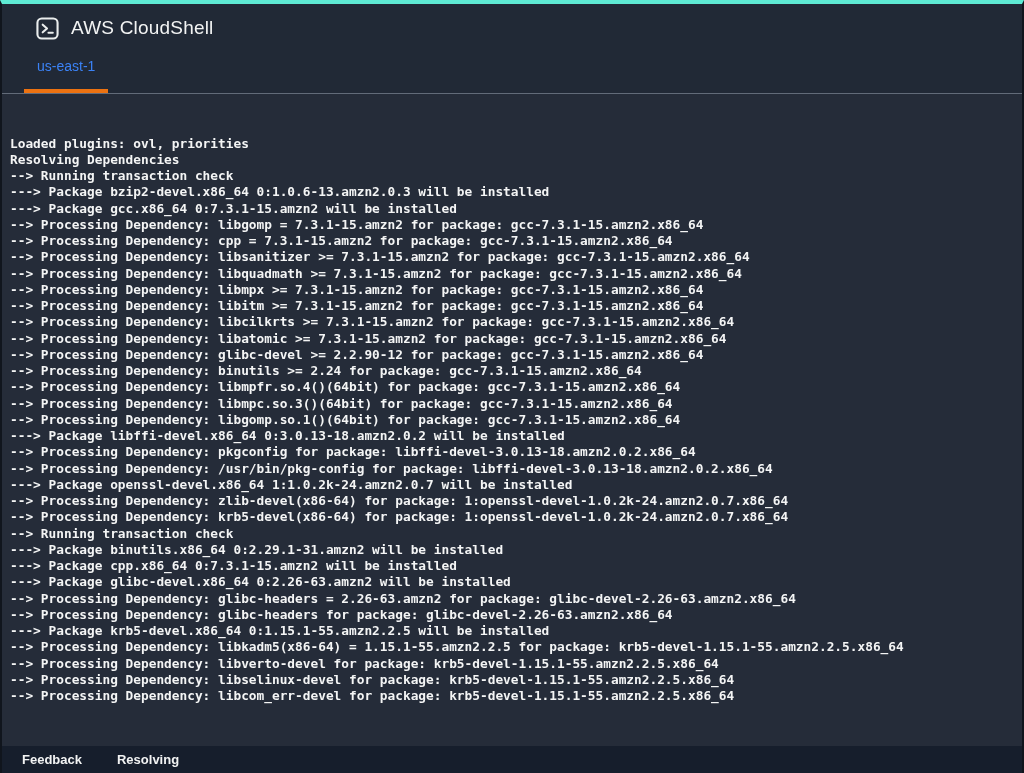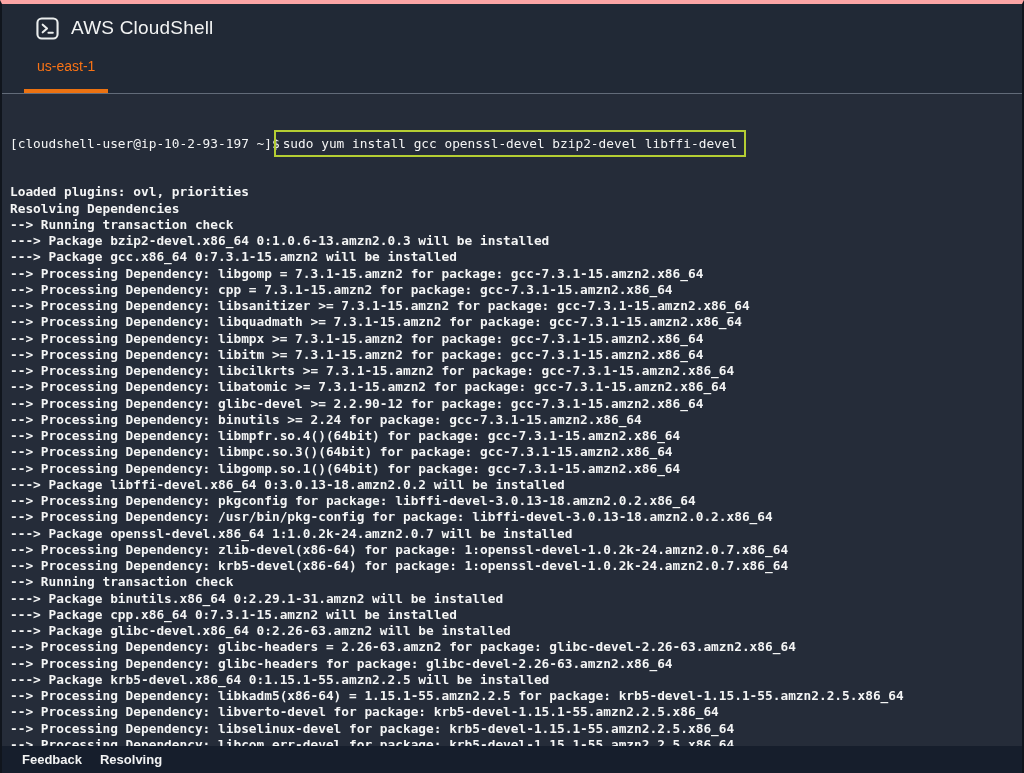--- a/index.html
+++ b/index.html
@@ -7,21 +7,21 @@
   body {
     background: #05080c;
     font-family: "Liberation Sans", sans-serif;
     -webkit-font-smoothing: antialiased;
   }
   .app {
     width: 1024px; height: 773px;
     display: flex; flex-direction: column;
     border-left: 2px solid #10151d;
     border-right: 2px solid #10151d;
-    border-top: 4px solid #fca5a5;
+    border-top: 4px solid #5eead4;
     background: #252c39;
   }
   
   .header {
     background: #212936;
     height: 48px;
     display: flex; align-items: center;
     padding-left: 34px;
     flex: 0 0 auto;
   }
@@ -42,21 +42,21 @@
   }
   .tab {
     margin-left: 22px;
     padding: 0 13px;
     height: 42px;
     display: flex; flex-direction: column; justify-content: center;
     position: relative;
     cursor: pointer;
   }
   .tab-label {
-    color: #f97316;
+    color: #3b82f6;
     font-size: 14px;
     font-weight: 500;
     padding-bottom: 12px;
   }
   .tab-underline {
     position: absolute;
     left: 0; right: 0; bottom: 0;
     height: 4px;
     background: #ec7211;
   }
@@ -80,21 +80,21 @@
     outline: 2px solid #b5ce33;
     outline-offset: 4px;
   }
   
   .footer {
     background: #161e2c;
     height: 27px;
     flex: 0 0 auto;
     display: flex; align-items: center;
     padding-left: 20px;
-    gap: 18px;
+    gap: 35px;
   }
   .footer-btn {
     color: #f2f3f3;
     font-size: 13px;
     font-weight: 700;
     cursor: pointer;
   }
 </style>
 </head>
 <body>
@@ -111,21 +111,20 @@
   </div>
 
   <div class="tabbar">
     <div class="tab">
       <span class="tab-label">us-east-1</span>
       <span class="tab-underline"></span>
     </div>
   </div>
 
   <div class="terminal">
-    <div class="cmd-line"><span>[cloudshell-user@ip-10-2-93-197 ~]$</span><span class="cmd-box">sudo yum install gcc openssl-devel bzip2-devel libffi-devel</span></div>
     <div><div class="term-line">Loaded plugins: ovl, priorities</div><div class="term-line">Resolving Dependencies</div><div class="term-line">--&gt; Running transaction check</div><div class="term-line">---&gt; Package bzip2-devel.x86_64 0:1.0.6-13.amzn2.0.3 will be installed</div><div class="term-line">---&gt; Package gcc.x86_64 0:7.3.1-15.amzn2 will be installed</div><div class="term-line">--&gt; Processing Dependency: libgomp = 7.3.1-15.amzn2 for package: gcc-7.3.1-15.amzn2.x86_64</div><div class="term-line">--&gt; Processing Dependency: cpp = 7.3.1-15.amzn2 for package: gcc-7.3.1-15.amzn2.x86_64</div><div class="term-line">--&gt; Processing Dependency: libsanitizer &gt;= 7.3.1-15.amzn2 for package: gcc-7.3.1-15.amzn2.x86_64</div><div class="term-line">--&gt; Processing Dependency: libquadmath &gt;= 7.3.1-15.amzn2 for package: gcc-7.3.1-15.amzn2.x86_64</div><div class="term-line">--&gt; Processing Dependency: libmpx &gt;= 7.3.1-15.amzn2 for package: gcc-7.3.1-15.amzn2.x86_64</div><div class="term-line">--&gt; Processing Dependency: libitm &gt;= 7.3.1-15.amzn2 for package: gcc-7.3.1-15.amzn2.x86_64</div><div class="term-line">--&gt; Processing Dependency: libcilkrts &gt;= 7.3.1-15.amzn2 for package: gcc-7.3.1-15.amzn2.x86_64</div><div class="term-line">--&gt; Processing Dependency: libatomic &gt;= 7.3.1-15.amzn2 for package: gcc-7.3.1-15.amzn2.x86_64</div><div class="term-line">--&gt; Processing Dependency: glibc-devel &gt;= 2.2.90-12 for package: gcc-7.3.1-15.amzn2.x86_64</div><div class="term-line">--&gt; Processing Dependency: binutils &gt;= 2.24 for package: gcc-7.3.1-15.amzn2.x86_64</div><div class="term-line">--&gt; Processing Dependency: libmpfr.so.4()(64bit) for package: gcc-7.3.1-15.amzn2.x86_64</div><div class="term-line">--&gt; Processing Dependency: libmpc.so.3()(64bit) for package: gcc-7.3.1-15.amzn2.x86_64</div><div class="term-line">--&gt; Processing Dependency: libgomp.so.1()(64bit) for package: gcc-7.3.1-15.amzn2.x86_64</div><div class="term-line">---&gt; Package libffi-devel.x86_64 0:3.0.13-18.amzn2.0.2 will be installed</div><div class="term-line">--&gt; Processing Dependency: pkgconfig for package: libffi-devel-3.0.13-18.amzn2.0.2.x86_64</div><div class="term-line">--&gt; Processing Dependency: /usr/bin/pkg-config for package: libffi-devel-3.0.13-18.amzn2.0.2.x86_64</div><div class="term-line">---&gt; Package openssl-devel.x86_64 1:1.0.2k-24.amzn2.0.7 will be installed</div><div class="term-line">--&gt; Processing Dependency: zlib-devel(x86-64) for package: 1:openssl-devel-1.0.2k-24.amzn2.0.7.x86_64</div><div class="term-line">--&gt; Processing Dependency: krb5-devel(x86-64) for package: 1:openssl-devel-1.0.2k-24.amzn2.0.7.x86_64</div><div class="term-line">--&gt; Running transaction check</div><div class="term-line">---&gt; Package binutils.x86_64 0:2.29.1-31.amzn2 will be installed</div><div class="term-line">---&gt; Package cpp.x86_64 0:7.3.1-15.amzn2 will be installed</div><div class="term-line">---&gt; Package glibc-devel.x86_64 0:2.26-63.amzn2 will be installed</div><div class="term-line">--&gt; Processing Dependency: glibc-headers = 2.26-63.amzn2 for package: glibc-devel-2.26-63.amzn2.x86_64</div><div class="term-line">--&gt; Processing Dependency: glibc-headers for package: glibc-devel-2.26-63.amzn2.x86_64</div><div class="term-line">---&gt; Package krb5-devel.x86_64 0:1.15.1-55.amzn2.2.5 will be installed</div><div class="term-line">--&gt; Processing Dependency: libkadm5(x86-64) = 1.15.1-55.amzn2.2.5 for package: krb5-devel-1.15.1-55.amzn2.2.5.x86_64</div><div class="term-line">--&gt; Processing Dependency: libverto-devel for package: krb5-devel-1.15.1-55.amzn2.2.5.x86_64</div><div class="term-line">--&gt; Processing Dependency: libselinux-devel for package: krb5-devel-1.15.1-55.amzn2.2.5.x86_64</div><div class="term-line">--&gt; Processing Dependency: libcom_err-devel for package: krb5-devel-1.15.1-55.amzn2.2.5.x86_64</div></div>
   </div>
 
   <div class="footer">
     <span class="footer-btn">Feedback</span>
     <span class="footer-btn">Resolving</span>
   </div>
 
 </div>
 

